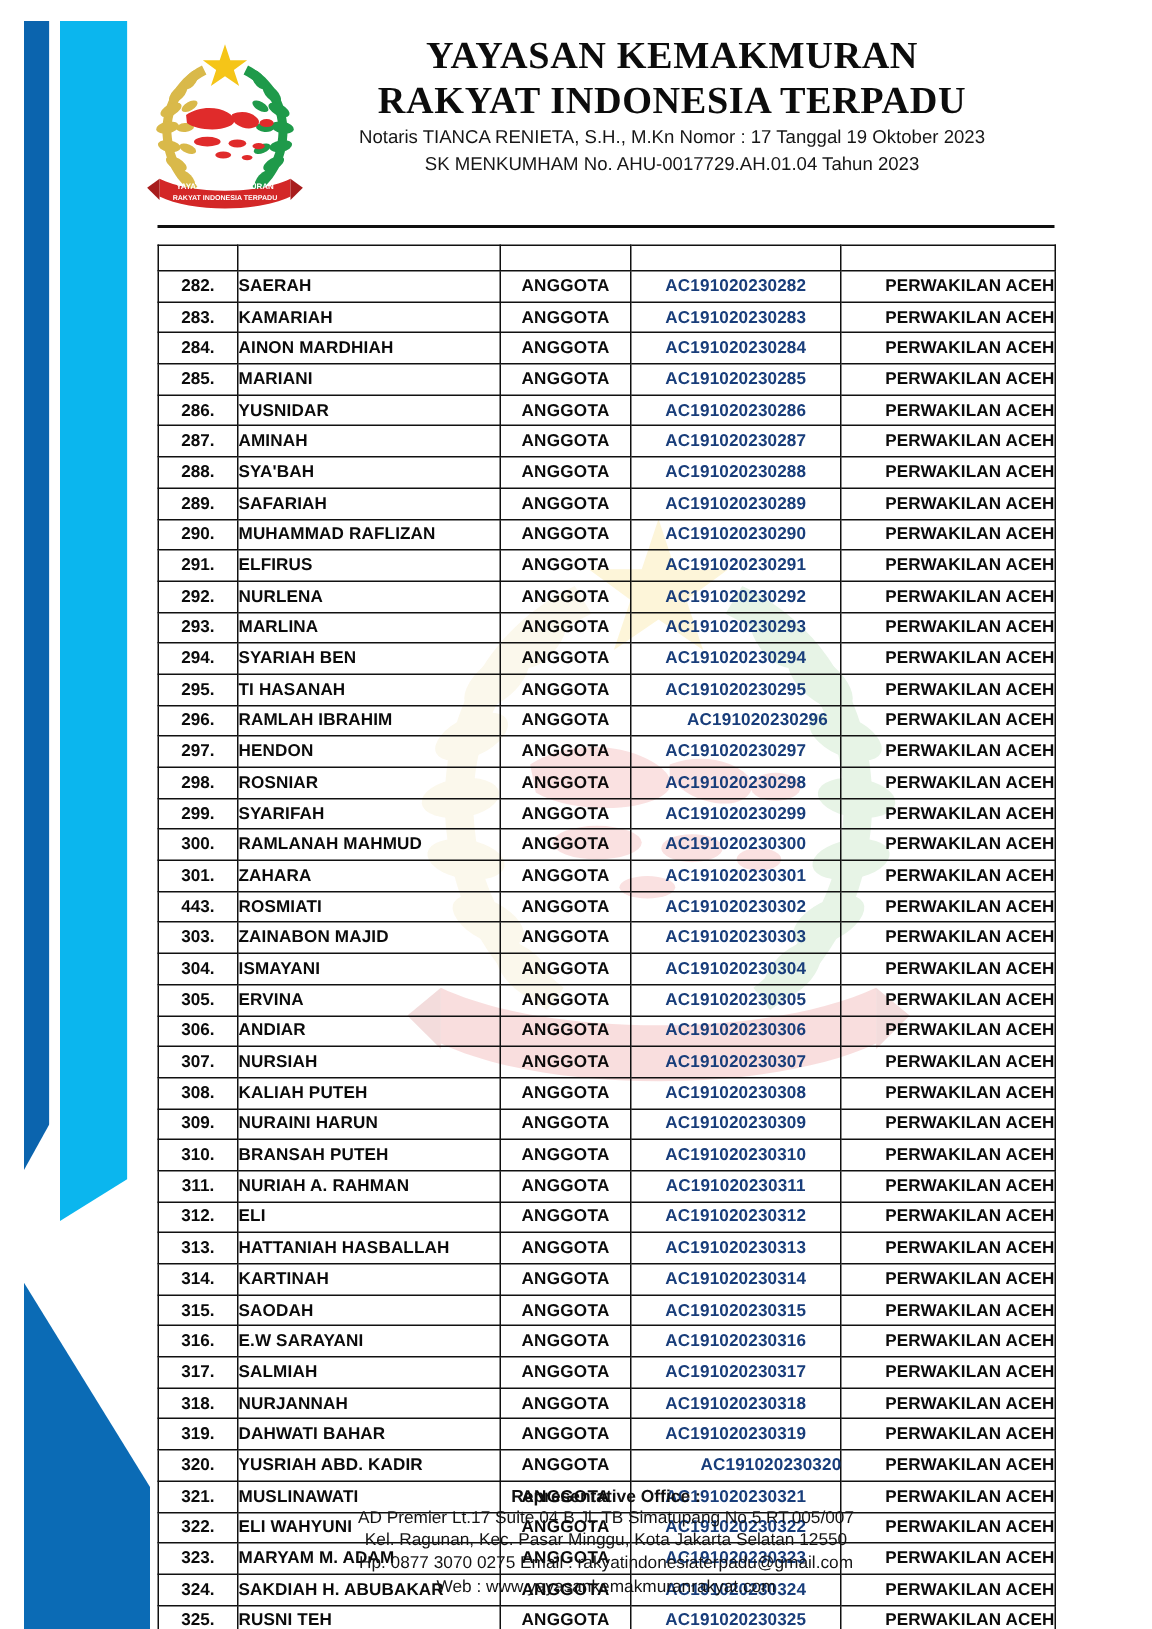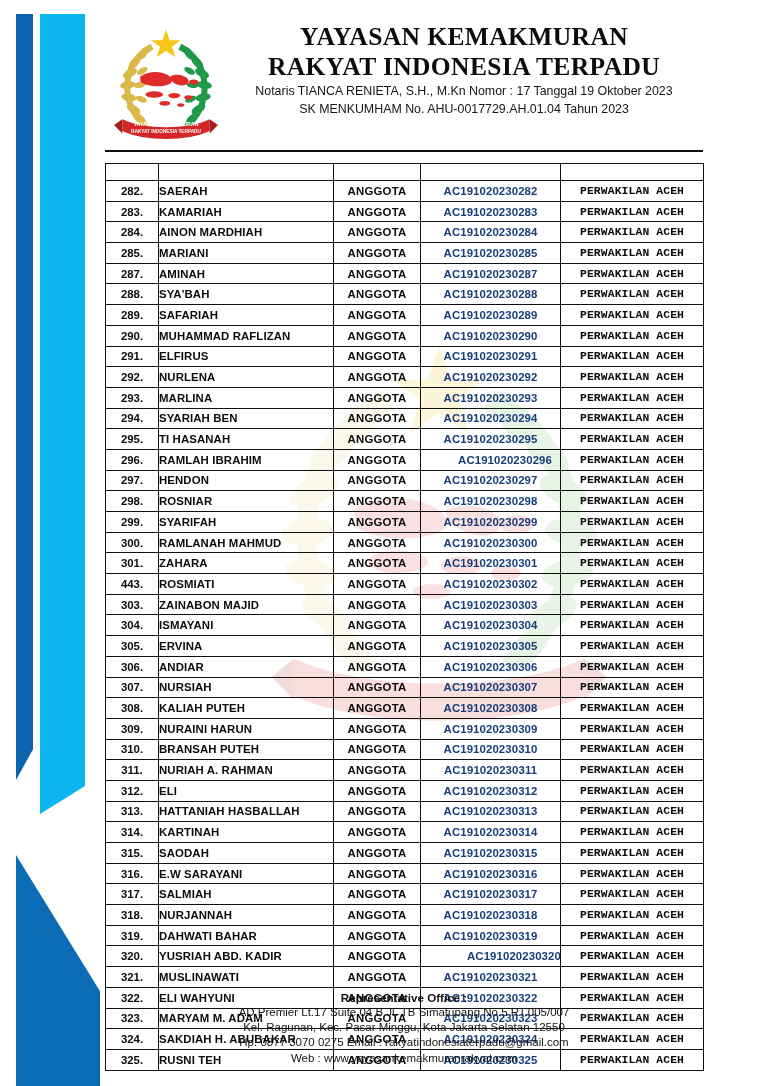--- a/index.html
+++ b/index.html
@@ -32,21 +32,21 @@
   }
 
   
   .watermark{
     position:absolute;left:253px;top:330px;width:372px;height:430px;
     opacity:.30;pointer-events:none;z-index:0;
   }
   .watermark svg{width:100%;height:100%;}
 
   
-  .header{position:absolute;left:105px;top:22px;width:600px;height:130px;z-index:2;}
+  .header{position:absolute;left:89px;top:22px;width:600px;height:130px;z-index:2;}
   .logo{position:absolute;left:0px;top:4px;width:122px;height:118px;}
   .logo svg{width:100%;height:100%;}
   .head-text{position:absolute;left:118px;top:0;width:482px;text-align:center;}
   .org-line{
     font-family:"Liberation Serif", serif;
     font-weight:bold;
     font-size:25.5px;
     letter-spacing:.4px;
     line-height:30px;
     color:#0c0c0c;
@@ -85,21 +85,21 @@
   col.c-no{width:53px;}
   col.c-name{width:175px;}
   col.c-role{width:87px;}
   col.c-code{width:140px;}
   col.c-region{width:143px;}
 
   td.no{text-align:center;font-size:11.2px;}
   td.name{padding-left:8px;font-size:11.3px;letter-spacing:.1px;}
   td.role{text-align:center;font-size:10.9px;letter-spacing:.2px;}
   td.code{text-align:center;color:#183d7a;font-size:11.8px;letter-spacing:.1px;}
-  td.region{text-align:center;font-size:11.1px;letter-spacing:.1px;font-family:Liberation Mono, monospace;}
+  td.region{text-align:right;font-size:11.1px;letter-spacing:.1px;}
   tr.head-row td{height:16px;}
 
   
   .footer{
     position:absolute;left:105px;top:990px;width:598px;text-align:center;z-index:2;
   }
   .footer .f-title{font-size:11.6px;font-weight:bold;color:#111;line-height:15px;}
   .footer .f-line{font-size:11.5px;color:#141414;line-height:15.2px;white-space:nowrap;}
 </style>
 </head>
@@ -259,20 +259,27 @@
             <td class="region">PERWAKILAN ACEH</td>
           </tr>
           <tr>
             <td class="no">285.</td>
             <td class="name">MARIANI</td>
             <td class="role">ANGGOTA</td>
             <td class="code" style="color: rgb(24, 61, 122);">AC191020230285</td>
             <td class="region">PERWAKILAN ACEH</td>
           </tr>
           <tr>
+            <td class="no">286.</td>
+            <td class="name">YUSNIDAR</td>
+            <td class="role">ANGGOTA</td>
+            <td class="code" style="color: rgb(24, 61, 122);">AC191020230286</td>
+            <td class="region">PERWAKILAN ACEH</td>
+          </tr>
+          <tr>
             <td class="no">287.</td>
             <td class="name">AMINAH</td>
             <td class="role">ANGGOTA</td>
             <td class="code" style="color: rgb(24, 61, 122);">AC191020230287</td>
             <td class="region">PERWAKILAN ACEH</td>
           </tr>
           <tr>
             <td class="no">288.</td>
             <td class="name">SYA'BAH</td>
             <td class="role">ANGGOTA</td>

